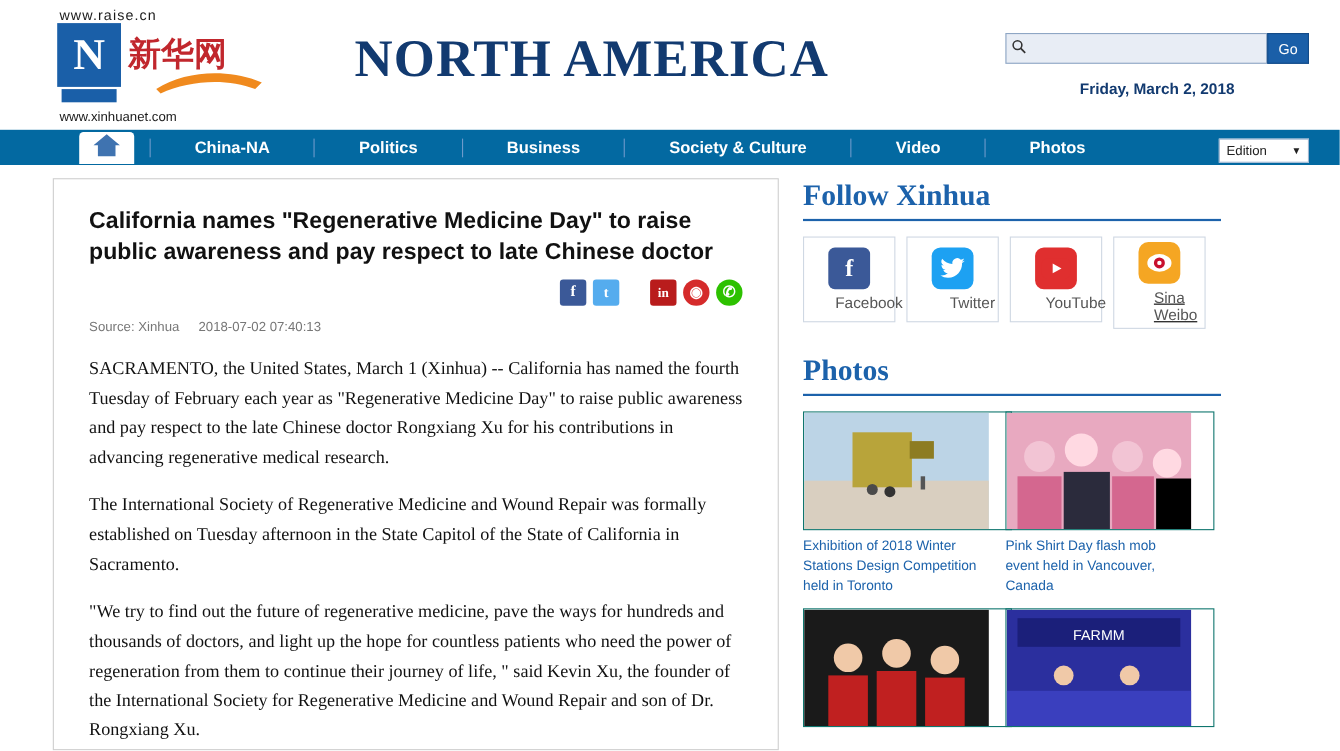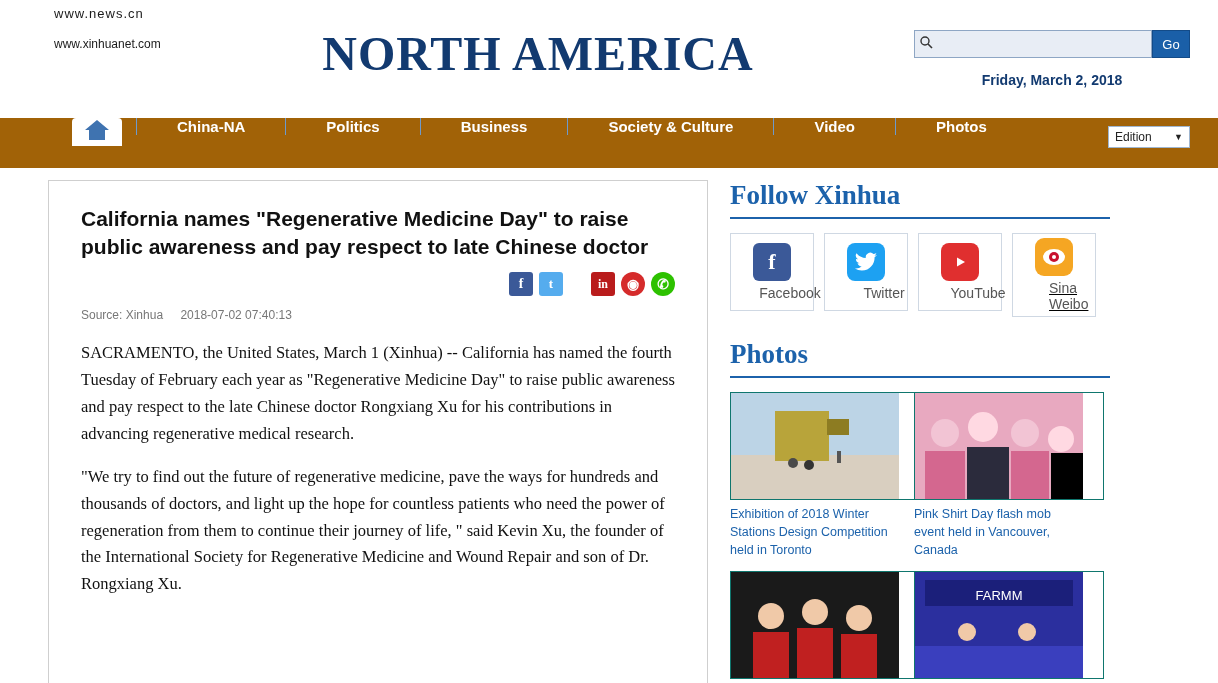--- a/index.html
+++ b/index.html
@@ -132,24 +132,24 @@
     right: 28px; top: 72px;
     width: 276px;
     text-align: center;
     font-size: 14px;
     font-weight: bold;
     color: #123a70;
   }
 
   
   .navbar {
-    height: 50px;
-    background: #a16207;
-    display: flex;
-    align-items: flex-start;
+    height: 32px;
+    background: #0369a1;
+    display: flex;
+    align-items: center;
     position: relative;
   }
   .nav-home {
     width: 50px;
     margin-left: 72px;
     background: #ffffff;
     display: flex;
     align-items: center;
     justify-content: center;
     border-radius: 4px 4px 0 0;
@@ -329,21 +329,30 @@
     line-height: 1.45;
     margin-top: 5px;
   }
 </style>
 </head>
 <body>
 
 <div class="masthead">
 
   <div class="logo-block">
-    <div class="logo-url-top">www.news.cn</div>
+    <div class="logo-url-top">www.raise.cn</div>
+    <div class="logo-main">
+      <span class="logo-n">N</span>
+      <span class="logo-cn">新华网</span>
+      <span class="logo-swoosh">
+        <svg width="100" height="26" viewBox="0 0 100 26">
+          <path d="M2 20 C 30 2, 70 2, 98 14 L 92 20 C 66 10, 32 12, 6 24 Z" fill="#f08a1e"></path>
+        </svg>
+      </span>
+    </div>
     <div class="logo-url-bottom">www.xinhuanet.com</div>
   </div>
 
   <div class="site-title">NORTH AMERICA</div>
 
   <div class="search-wrap">
     <div class="search-box">
       <span class="search-icon-svg">
         <svg width="14" height="14" viewBox="0 0 14 14">
           <circle cx="6" cy="6" r="4" fill="none" stroke="#333" stroke-width="1.4"></circle>
@@ -393,20 +402,21 @@
       <div class="share-ico sh-wc">✆</div>
     </div>
 
     <div class="meta">
       <span>Source: Xinhua</span>
       <span>2018-07-02 07:40:13</span>
     </div>
 
     <div class="body-text">
       <p>SACRAMENTO, the United States, March 1 (Xinhua) -- California has named the fourth Tuesday of February each year as "Regenerative Medicine Day" to raise public awareness and pay respect to the late Chinese doctor Rongxiang Xu for his contributions in advancing regenerative medical research.</p>
+      <p>The International Society of Regenerative Medicine and Wound Repair was formally established on Tuesday afternoon in the State Capitol of the State of California in Sacramento.</p>
       <p>"We try to find out the future of regenerative medicine, pave the ways for hundreds and thousands of doctors, and light up the hope for countless patients who need the power of regeneration from them to continue their journey of life, " said Kevin Xu, the founder of the International Society for Regenerative Medicine and Wound Repair and son of Dr. Rongxiang Xu.</p>
     </div>
   </div>
 
   <div class="side-col">
 
     <h2 class="side-title">Follow Xinhua</h2>
     <div class="side-rule"></div>
 
     <div class="follow-row">

